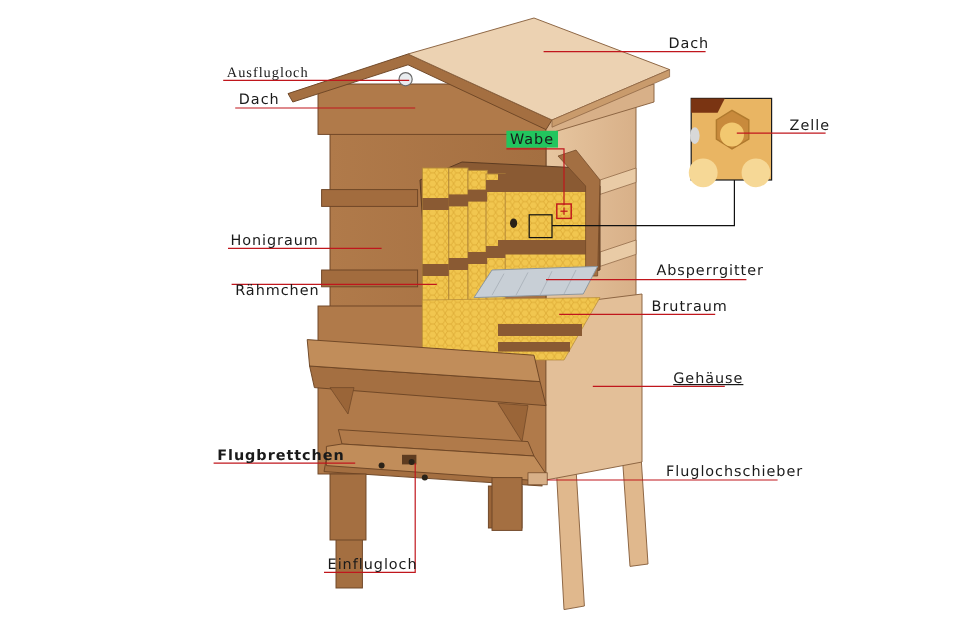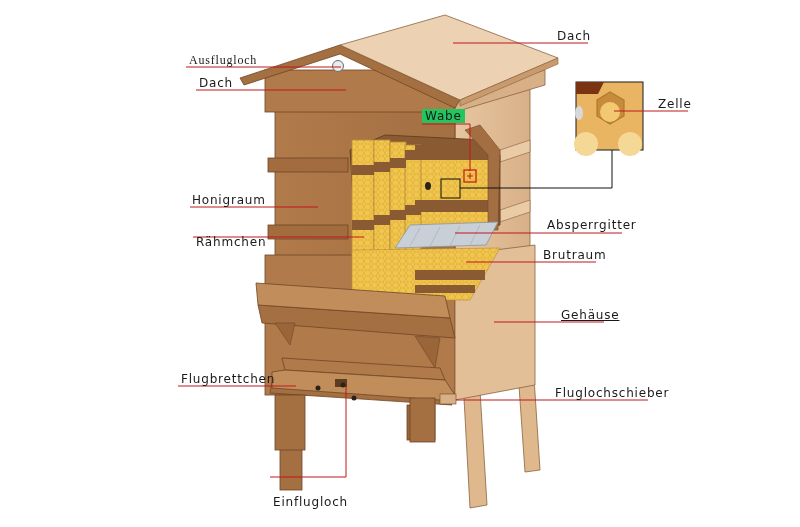--- a/index.html
+++ b/index.html
@@ -152,16 +152,16 @@
 <div class="lbl" style="left:557px;top:30px;">Dach</div>
 <div class="lbl" style="left:189px;top:54px;font-family:Liberation Serif, serif;">Ausflugloch</div>
 <div class="lbl" style="left:199px;top:77px;">Dach</div>
 <div class="lbl boxed" style="left:422px;top:109px;">Wabe</div>
 <div class="lbl" style="left:658px;top:98px;">Zelle</div>
 <div class="lbl" style="left:192px;top:194px;">Honigraum</div>
 <div class="lbl" style="left:196px;top:236px;">Rähmchen</div>
 <div class="lbl" style="left:547px;top:219px;">Absperrgitter</div>
 <div class="lbl" style="left:543px;top:249px;">Brutraum</div>
 <div class="lbl" style="left:561px;top:309px;text-decoration:underline;">Gehäuse</div>
-<div class="lbl" style="left:181px;top:373px;">Flugbrettchen</div>
+<div class="lbl" style="left:181px;top:373px;font-weight:bold;">Flugbrettchen</div>
 <div class="lbl" style="left:555px;top:387px;">Fluglochschieber</div>
-<div class="lbl" style="left:273px;top:464px;margin-top:32px;">Einflugloch</div>
+<div class="lbl" style="left:273px;top:464px;">Einflugloch</div>
 </div>
 
 </body></html>

